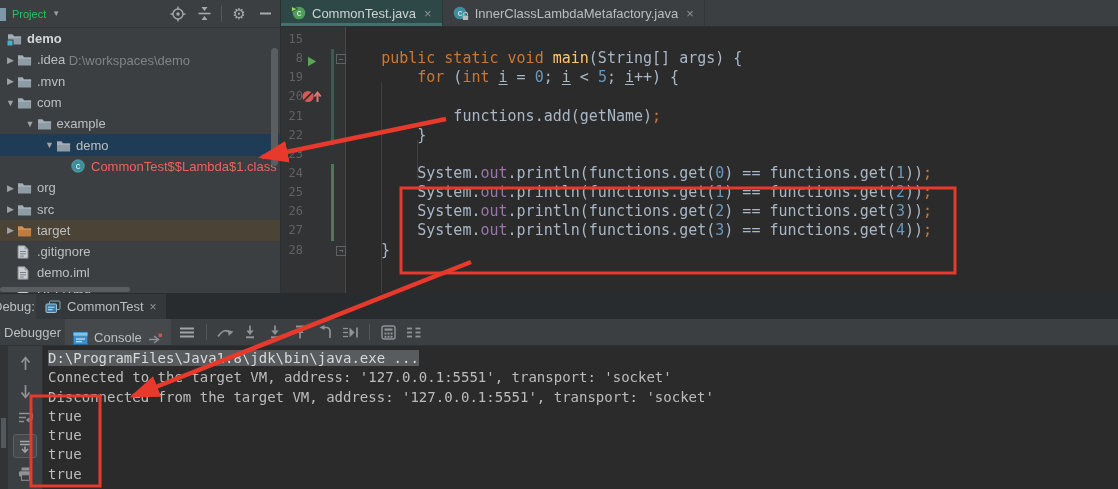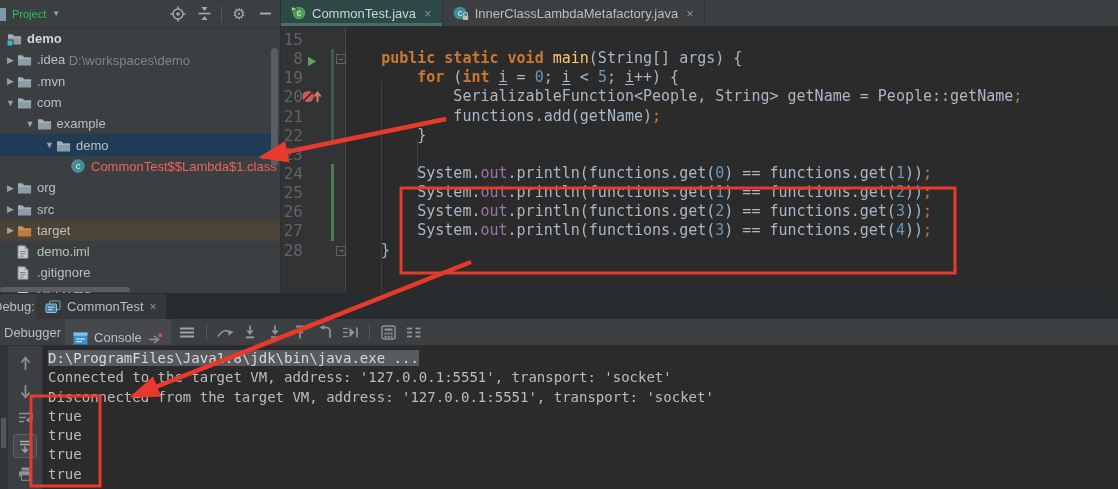--- a/index.html
+++ b/index.html
@@ -33,29 +33,29 @@
   .editor{position:absolute;left:281px;top:0;width:837px;height:293px;}
   .tabbar{height:26px;background:#3c3f41;border-bottom:1px solid #2c2e2f;display:flex;}
   .etab{display:flex;align-items:center;gap:6px;padding:0 10px;font-size:13px;color:#bbbdbf;border-right:1px solid #323537;}
   .etab.active{background:#2d4846;box-shadow:inset 0 -3px 0 #44706e;color:#cdd5d4;}
   .etab .close{font-size:13px;color:#8f9496;margin-left:2px;}
   .edbody{position:absolute;left:0;top:27px;right:0;bottom:0;background:#2b2b2b;overflow:hidden;}
   .gutter{position:absolute;left:0;top:0;bottom:0;width:64px;background:#313335;border-right:1px solid #46484a;}
   .iguide{position:absolute;width:1px;background:#3d4042;}
   .codelines{position:absolute;left:0;top:3px;right:0;}
   .cl{position:relative;height:19.15px;}
-  .ln{position:absolute;left:0;width:22px;text-align:right;font-family:"DejaVu Sans Mono",monospace;font-size:16px;line-height:19.15px;color:#606366;}
+  .ln{position:absolute;left:0;width:22px;text-align:right;font-family:"DejaVu Sans Mono",monospace;font-size:12px;line-height:19.15px;color:#606366;}
   .chbar{position:absolute;left:50px;top:0;bottom:0;width:3px;}
   .chbar.mod{background:#3c5a50;}
   .chbar.add{background:#4e7a52;}
   .grun{position:absolute;left:26px;top:4px;}
   .gbp{position:absolute;left:20px;top:2px;}
   .gfold{position:absolute;left:55px;top:5px;width:8px;height:8px;border:1px solid #5f6265;color:#9a9ea1;font-size:8px;line-height:7px;text-align:center;}
   .ct{position:absolute;left:64px;top:0;white-space:pre;font-family:"DejaVu Sans Mono",monospace;font-size:15px;line-height:19.15px;color:#a9b7c6;}
-  .kw{color:#cc7832;font-weight:bold;}
+  .kw{color:#cc7832;}
   .fn{color:#ffc66d;}
   .num{color:#6897bb;}
   .fld{color:#9876aa;}
   .semi{color:#cc7832;}
   .var{text-decoration:underline;text-underline-offset:2px;}
 
   
   .debug{position:absolute;left:0;top:293px;width:1118px;height:196px;background:#3c3f41;border-top:1px solid #2a2c2d;}
   .dhead{position:relative;height:25px;overflow:hidden;}
   .dheadstrip{position:absolute;left:60px;top:0;right:0;height:25px;background:#292c2e;}
@@ -234,35 +234,35 @@
             <svg width="12" height="14">
               <path d="M1 0.8 h6.6 l3.4 3.4 v9 h-10 z" fill="#c9ced2" stroke="#85898d"></path>
               <path d="M7.6 0.8 l3.4 3.4 h-3.4 z" fill="#969ca1"></path>
               <g stroke="#787f85" stroke-width="1">
                 <line x1="3" y1="6.5" x2="9" y2="6.5"></line>
                 <line x1="3" y1="8.8" x2="9" y2="8.8"></line>
                 <line x1="3" y1="11.1" x2="6.8" y2="11.1"></line>
               </g>
             </svg>
           </span>
-          <span class="tlabel">demo.iml</span>
+          <span class="tlabel">.gitignore</span>
         </div>
         <div class="trow" style="padding-left: 17px;">
           <span class="ticon">
             <svg width="12" height="14">
               <path d="M1 0.8 h6.6 l3.4 3.4 v9 h-10 z" fill="#c9ced2" stroke="#85898d"></path>
               <path d="M7.6 0.8 l3.4 3.4 h-3.4 z" fill="#969ca1"></path>
               <g stroke="#787f85" stroke-width="1">
                 <line x1="3" y1="6.5" x2="9" y2="6.5"></line>
                 <line x1="3" y1="8.8" x2="9" y2="8.8"></line>
                 <line x1="3" y1="11.1" x2="6.8" y2="11.1"></line>
               </g>
             </svg>
           </span>
-          <span class="tlabel">.gitignore</span>
+          <span class="tlabel">demo.iml</span>
         </div>
         <div class="trow" style="padding-left: 17px;">
           <span class="ticon">
             <svg width="12" height="14">
               <path d="M1 0.8 h6.6 l3.4 3.4 v9 h-10 z" fill="#c9ced2" stroke="#85898d"></path>
               <path d="M7.6 0.8 l3.4 3.4 h-3.4 z" fill="#969ca1"></path>
               <g stroke="#787f85" stroke-width="1">
                 <line x1="3" y1="6.5" x2="9" y2="6.5"></line>
                 <line x1="3" y1="8.8" x2="9" y2="8.8"></line>
                 <line x1="3" y1="11.1" x2="6.8" y2="11.1"></line>
@@ -327,21 +327,20 @@
           </div>
           <div class="cl">
             <span class="ln">20</span>
             <span class="chbar mod"></span>
             <span class="gbp"><svg width="23" height="15">
                 <circle cx="7" cy="7.5" r="5.6" fill="#cf5b56"></circle>
                 <line x1="3" y1="11.5" x2="11" y2="3.5" stroke="#2b2b2b" stroke-width="1.7"></line>
                 <path d="M16.5 13 V5" stroke="#e0766f" stroke-width="2" fill="none"></path>
                 <path d="M13.3 7.5 L16.5 3.5 L19.7 7.5" fill="none" stroke="#e0766f" stroke-width="2"></path>
               </svg></span>
-            <span class="ct"><span>            SerializableFunction&lt;People, String&gt; getName = People::getName</span><span class="semi">;</span></span>
           </div>
           <div class="cl">
             <span class="ln">21</span>
             <span class="chbar mod"></span>
             <span class="ct"><span>            functions.add(getName)</span><span class="semi">;</span></span>
           </div>
           <div class="cl">
             <span class="ln">22</span>
             <span class="chbar mod"></span>
             <span class="ct"><span>        }</span></span>

